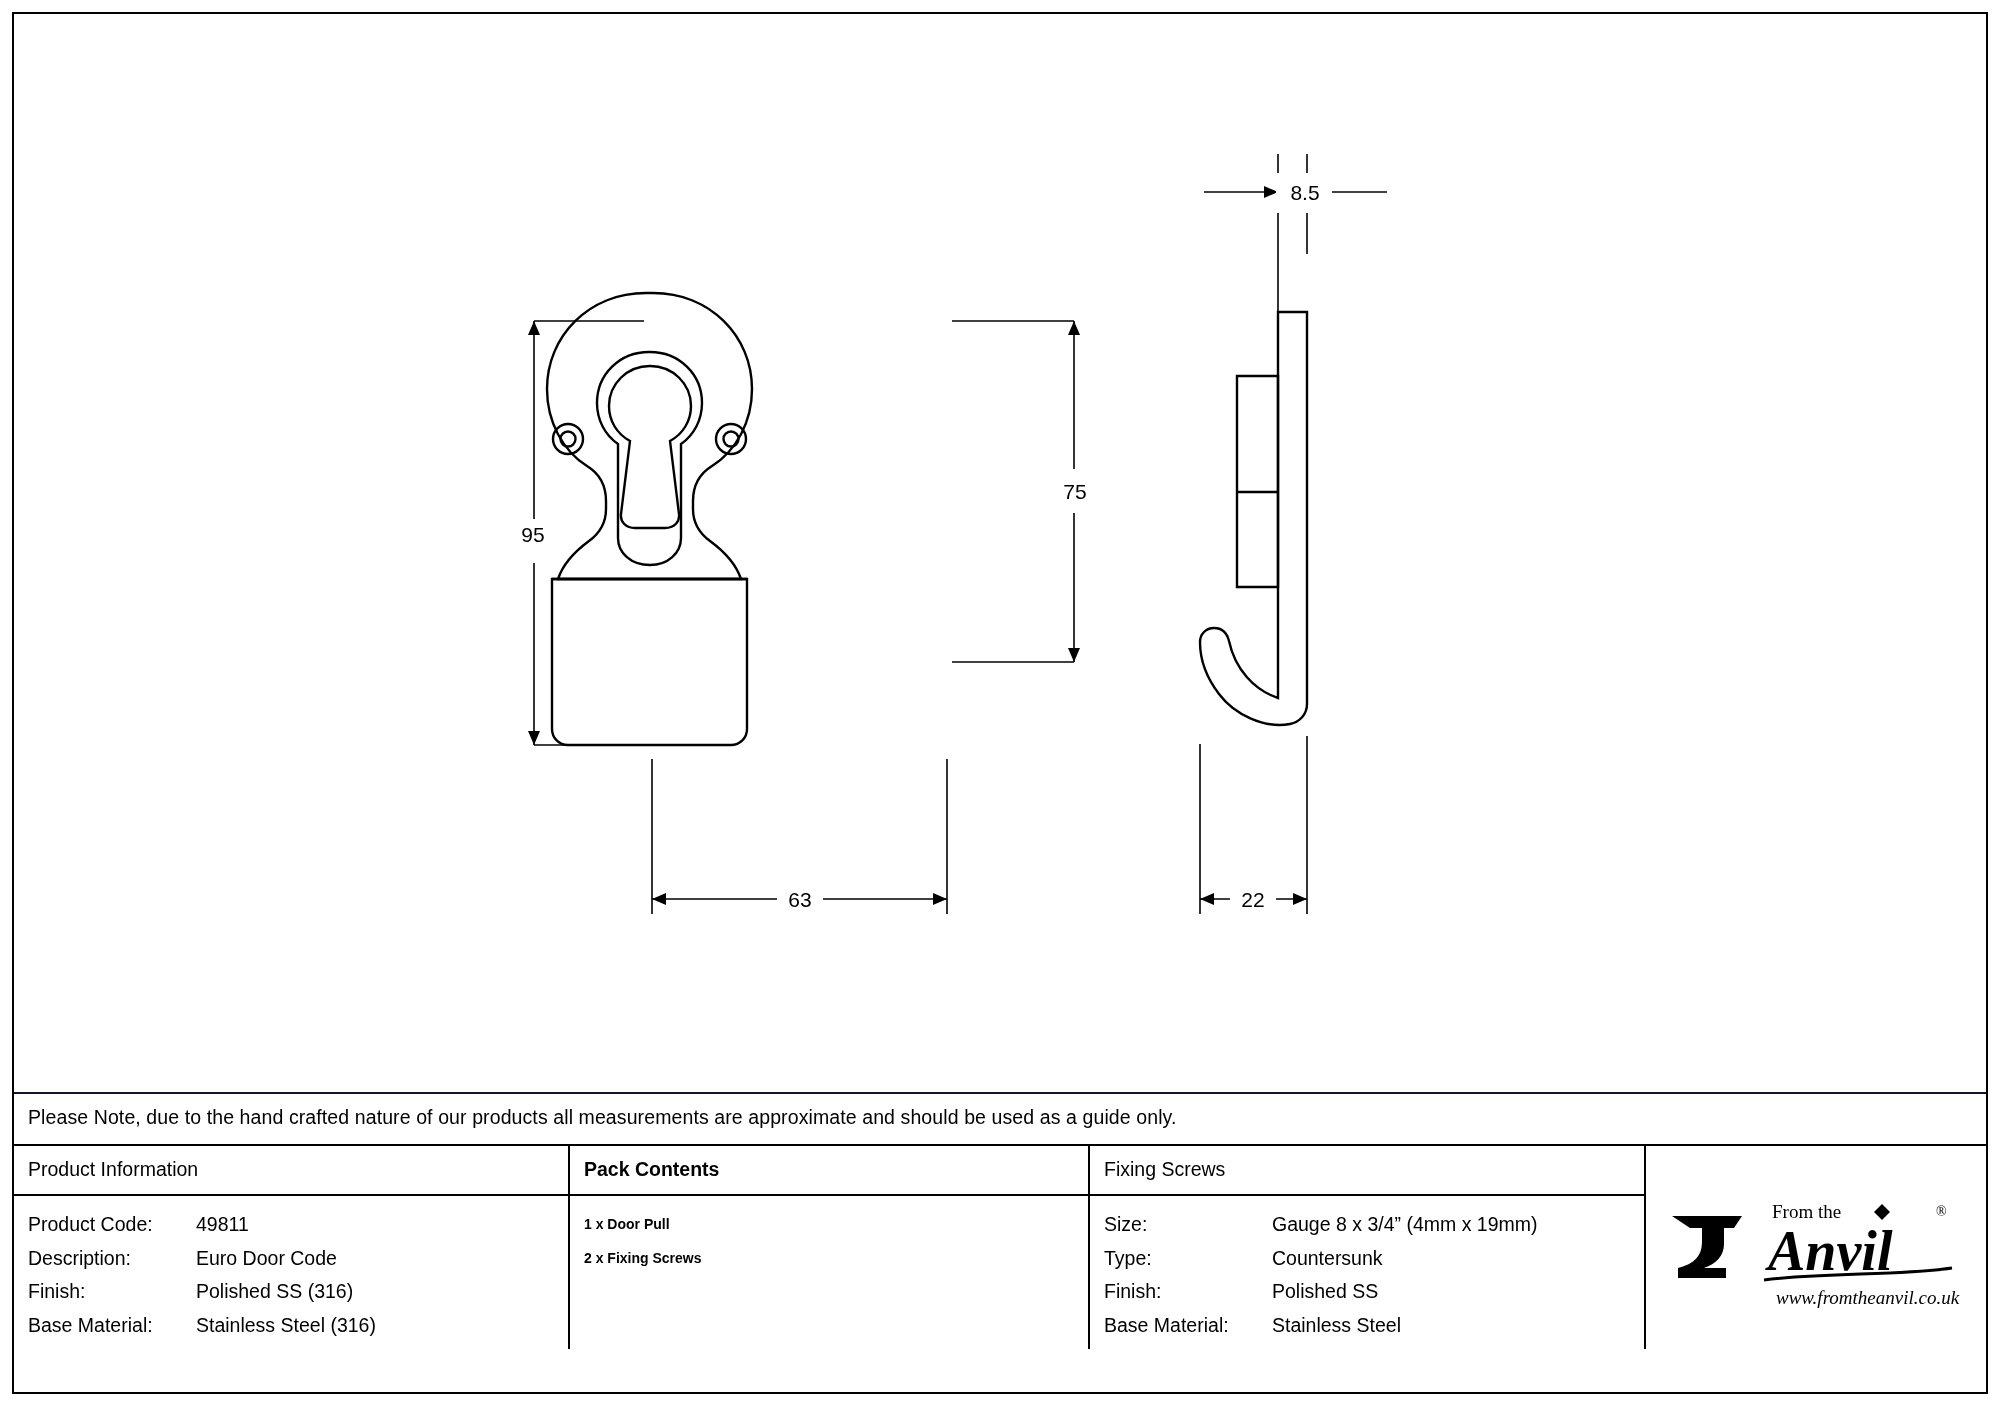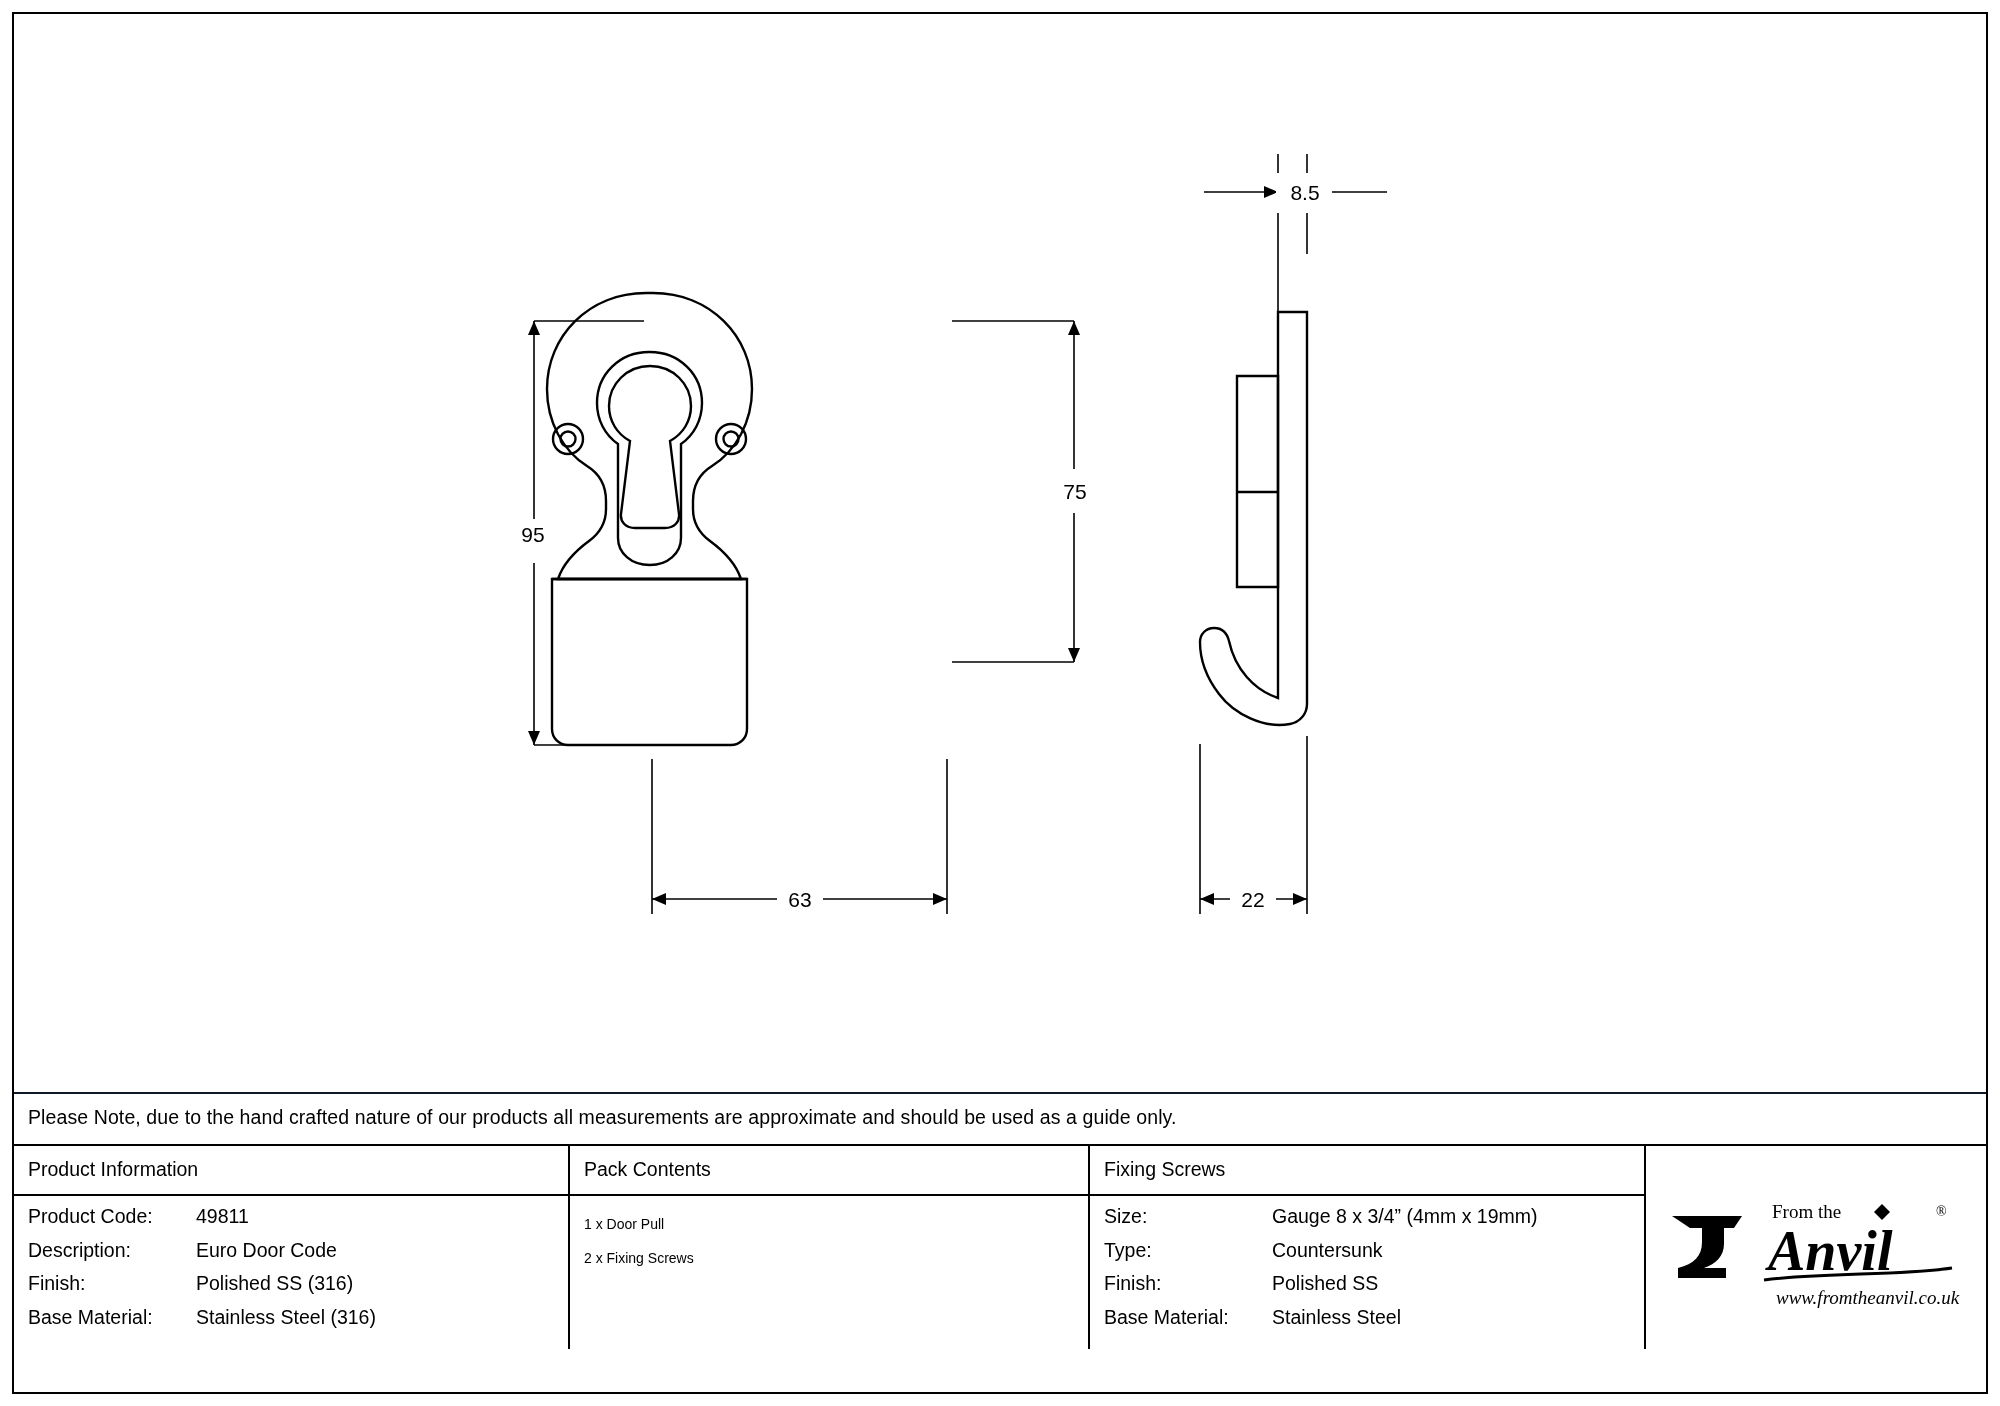--- a/index.html
+++ b/index.html
@@ -67,42 +67,42 @@
     display: flex;
     align-items: flex-end;
   }
   .col {
     position: relative;
     box-sizing: border-box;
     border-right: 2px solid #000;
     height: 100%;
   }
   .col.c1 { width: 556px; }
-  .col.c2 { width: 520px; }
+  .col.c2 { width: 520px; font-weight: bold; }
   .col.c3 { width: 556px; }
   .col.c4 { width: 338px; border-right: none; }
 
   .col-head {
     position: absolute;
     left: 14px;
     top: 12px;
     font-size: 19.5px;
   }
   .col-rule {
     position: absolute;
     left: 0;
     top: 48px;
     width: 100%;
     height: 0;
     border-top: 2px solid #000;
   }
   .kv {
     position: absolute;
     left: 14px;
-    top: 54px;
+    top: 62px;
     font-size: 19.5px;
     line-height: 33.5px;
   }
   .kv .line { display: flex; }
   .kv .k { width: 168px; flex: none; }
   .kv .v { }
 
   .plainlist {
     position: absolute;
     left: 14px;

